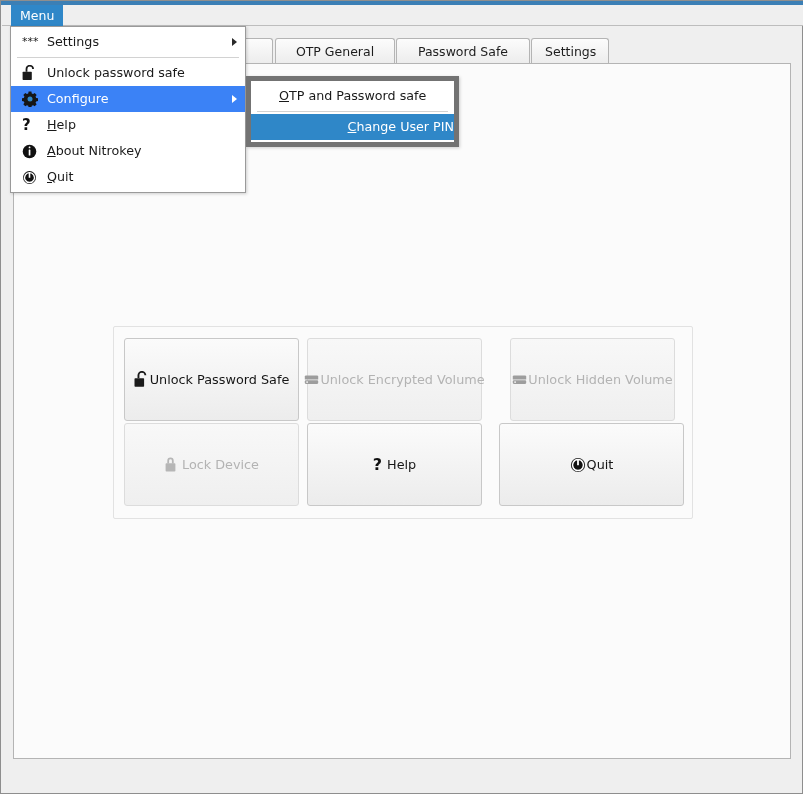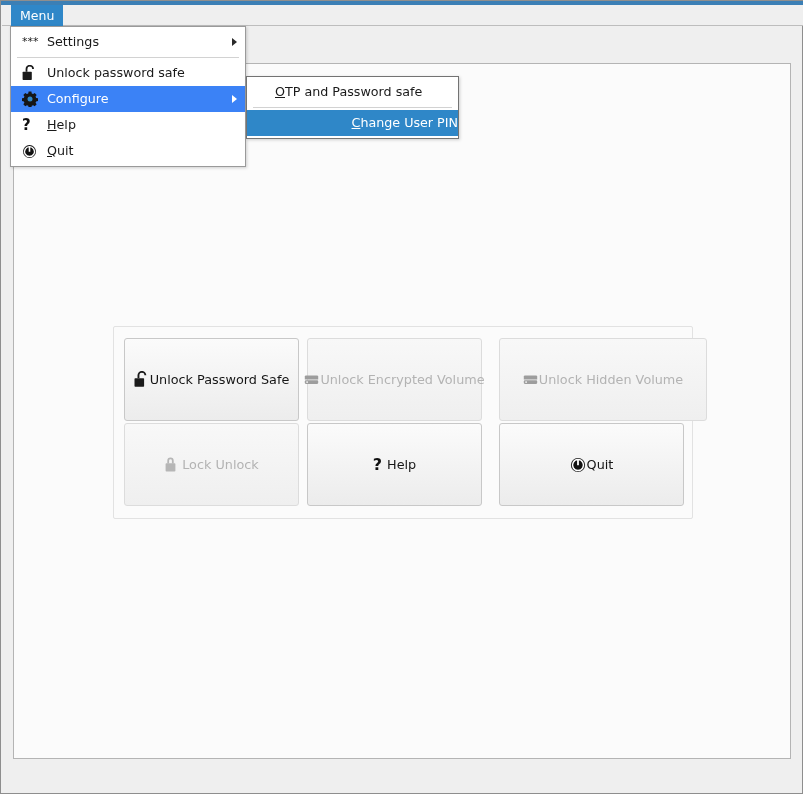--- a/index.html
+++ b/index.html
@@ -177,21 +177,21 @@
     background: #d2d2d2;
     margin: 2px 6px 2px 6px;
   }
 
   
   #submenu {
     position: absolute;
     left: 245px; top: 75px;
     width: 213px;
     background: #ffffff;
-    border: 1px solid #737373;
+    border: 5px solid #737373;
     box-sizing: border-box;
     box-shadow: 1px 1px 3px rgba(0,0,0,0.18);
     padding: 2px 0 2px 0;
   }
   .smi {
     height: 26px;
     line-height: 26px;
     padding-left: 28px;
     font-size: 12.7px;
     color: #1a1a1a;
@@ -210,20 +210,34 @@
 <div id="window">
 
   <div id="title-strip"></div>
 
   <div id="menubar">
     <div id="menubar-menu">
       <span>Menu</span>
     </div>
   </div>
 
+  <div id="tabbar">
+    <div class="tab" id="tab0" style="left: 0px; width: 260px;">
+      <span>on</span>
+    </div>
+    <div class="tab" id="tab1" style="left: 262px; width: 120px;">
+      <span>OTP General</span>
+    </div>
+    <div class="tab" id="tab2" style="left: 383px; width: 134px;">
+      <span>Password Safe</span>
+    </div>
+    <div class="tab" id="tab3" style="left: 518px; width: 78px;">
+      <span>Settings</span>
+    </div>
+  </div>
 
   <div id="content-panel">
 
     <div id="button-group">
 
       <div class="big-btn" style="left:10px; top:11px;">
         <span class="bicon">
           <svg class="icon-svg" width="15" height="17" viewBox="0 0 15 17">
             <path d="M5.4 7.2 V4.3 a2.5 2.5 0 0 1 5 0 h1.9 a4.4 4.4 0 0 0 -8.8 0 V7.2 z" fill="#1a1a1a"></path>
             <rect x="0.5" y="7.2" width="9.6" height="8.6" rx="0.7" fill="#1a1a1a"></rect>
@@ -236,39 +250,39 @@
         <span class="bicon">
           <svg class="icon-svg" width="15" height="15" viewBox="0 0 15 15">
             <path d="M2 3.4 h11 a1.2 1.2 0 0 1 1.2 1.2 V7.4 H0.8 V4.6 A1.2 1.2 0 0 1 2 3.4 Z" fill="#9d9d9d"></path>
             <rect x="0.8" y="8.3" width="13.4" height="3.6" rx="1.1" fill="#9d9d9d"></rect>
             <circle cx="3.1" cy="10.1" r="0.95" fill="#f4f4f4"></circle>
           </svg>
         </span>
         <span class="blabel">Unlock Encrypted Volume</span>
       </div>
 
-      <div class="big-btn disabled" style="left:385px; top:11px; width:208px;">
+      <div class="big-btn disabled" style="left:396px; top:11px; width:165px;">
         <span class="bicon">
           <svg class="icon-svg" width="15" height="15" viewBox="0 0 15 15">
             <path d="M2 3.4 h11 a1.2 1.2 0 0 1 1.2 1.2 V7.4 H0.8 V4.6 A1.2 1.2 0 0 1 2 3.4 Z" fill="#9d9d9d"></path>
             <rect x="0.8" y="8.3" width="13.4" height="3.6" rx="1.1" fill="#9d9d9d"></rect>
             <circle cx="3.1" cy="10.1" r="0.95" fill="#f4f4f4"></circle>
           </svg>
         </span>
         <span class="blabel">Unlock Hidden Volume</span>
       </div>
 
       <div class="big-btn disabled gap" style="left:10px; top:96px;">
         <span class="bicon">
           <svg class="icon-svg" width="13" height="17" viewBox="0 0 13 17">
             <path d="M3.3 7.6 V4.6 a3.2 3.2 0 0 1 6.4 0 V7.6 H7.9 V4.6 a1.4 1.4 0 0 0 -2.8 0 V7.6 z" fill="#b6b6b6"></path>
             <rect x="1.6" y="7.3" width="9.8" height="8.3" rx="0.8" fill="#b6b6b6"></rect>
           </svg>
         </span>
-        <span class="blabel">Lock Unlock</span>
+        <span class="blabel">Lock Device</span>
       </div>
 
       <div class="big-btn gap" style="left:193px; top:96px;">
         <span class="bicon" style="font-weight:bold; font-size:16px; line-height:1; color:#111;">?</span>
         <span class="blabel">Help</span>
       </div>
 
       <div class="big-btn" style="left:385px; top:96px; width:185px;">
         <span class="bicon">
           <svg class="icon-svg" width="16" height="16" viewBox="0 0 16 16">
@@ -312,20 +326,30 @@
       </span>
       <span>Configure</span>
       <span class="arrow"></span>
     </div>
 
     <div class="mi">
       <span class="mi-icon" style="font-weight:bold; font-size:15px; color:#111;">?</span>
       <span><u>H</u>elp</span>
     </div>
 
+    <div class="mi">
+      <span class="mi-icon">
+        <svg class="icon-svg" width="15" height="15" viewBox="0 0 15 15">
+          <circle cx="7.5" cy="7.5" r="6.8" fill="#111111"></circle>
+          <rect x="6.7" y="2.5" width="1.7" height="1.8" rx="0.5" fill="#ffffff"></rect>
+          <rect x="6.7" y="5.6" width="1.7" height="6.0" rx="0.5" fill="#ffffff"></rect>
+        </svg>
+      </span>
+      <span><u>A</u>bout Nitrokey</span>
+    </div>
 
     <div class="mi">
       <span class="mi-icon">
         <svg class="icon-svg" width="15" height="15" viewBox="0 0 16 16">
           <circle cx="8" cy="8" r="6.9" fill="#111111"></circle>
           <path d="M8 2.8 a5.3 5.3 0 1 0 0.01 0" fill="none" stroke="#ffffff" stroke-width="1.5"></path>
           <rect x="7.15" y="2.2" width="1.7" height="6.0" rx="0.3" fill="#ffffff"></rect>
         </svg>
       </span>
       <span><u>Q</u>uit</span>

